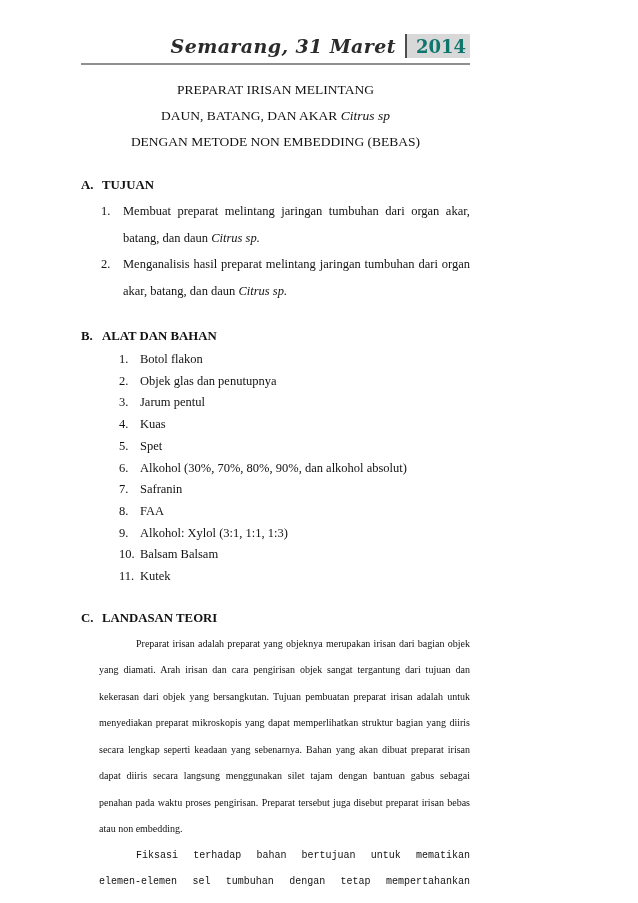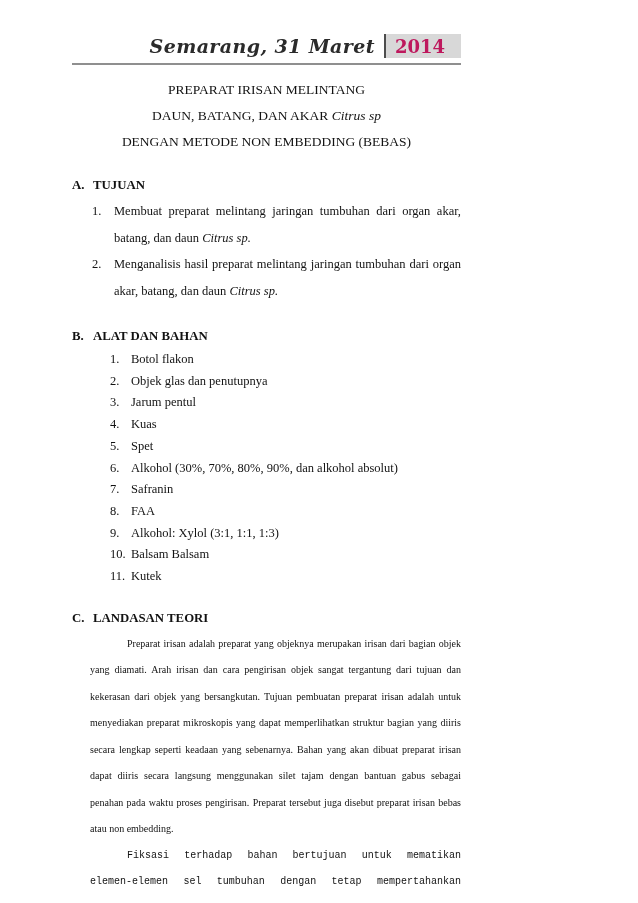--- a/index.html
+++ b/index.html
@@ -6,20 +6,21 @@
   html, body { background: #ffffff; }
   .page {
     position: relative;
     width: 536px;
     height: 903px;
     background: #ffffff;
     overflow: hidden;
     font-family: "Liberation Serif", serif;
     color: #121212;
     padding: 34px 75px 0 72px;
+    margin-left: 9px;
   }
   
   .header {
     display: flex;
     justify-content: flex-end;
     align-items: stretch;
     border-bottom: 2px solid #8f8f8f;
     padding-bottom: 5px;
   }
   .date-script {
@@ -28,25 +29,25 @@
     font-weight: bold;
     font-size: 19px;
     color: #2b2b2b;
     letter-spacing: 0.4px;
     align-self: center;
     padding-right: 9px;
   }
   .hdr-divider { width: 2px; background: #4d4d4d; }
   .year-badge {
     background: #d8d8d8;
-    color: #be185d;
+    color: #0f766e;
     font-family: "DejaVu Serif", serif;
     font-weight: bold;
     font-size: 18px;
-    padding: 2px 16px 1px 9px;
+    padding: 2px 4px 1px 9px;
     display: flex;
     align-items: center;
   }
   
   .title-block {
     margin-top: 12px;
     text-align: center;
     font-weight: normal;
     font-size: 13.5px;
     line-height: 26px;

